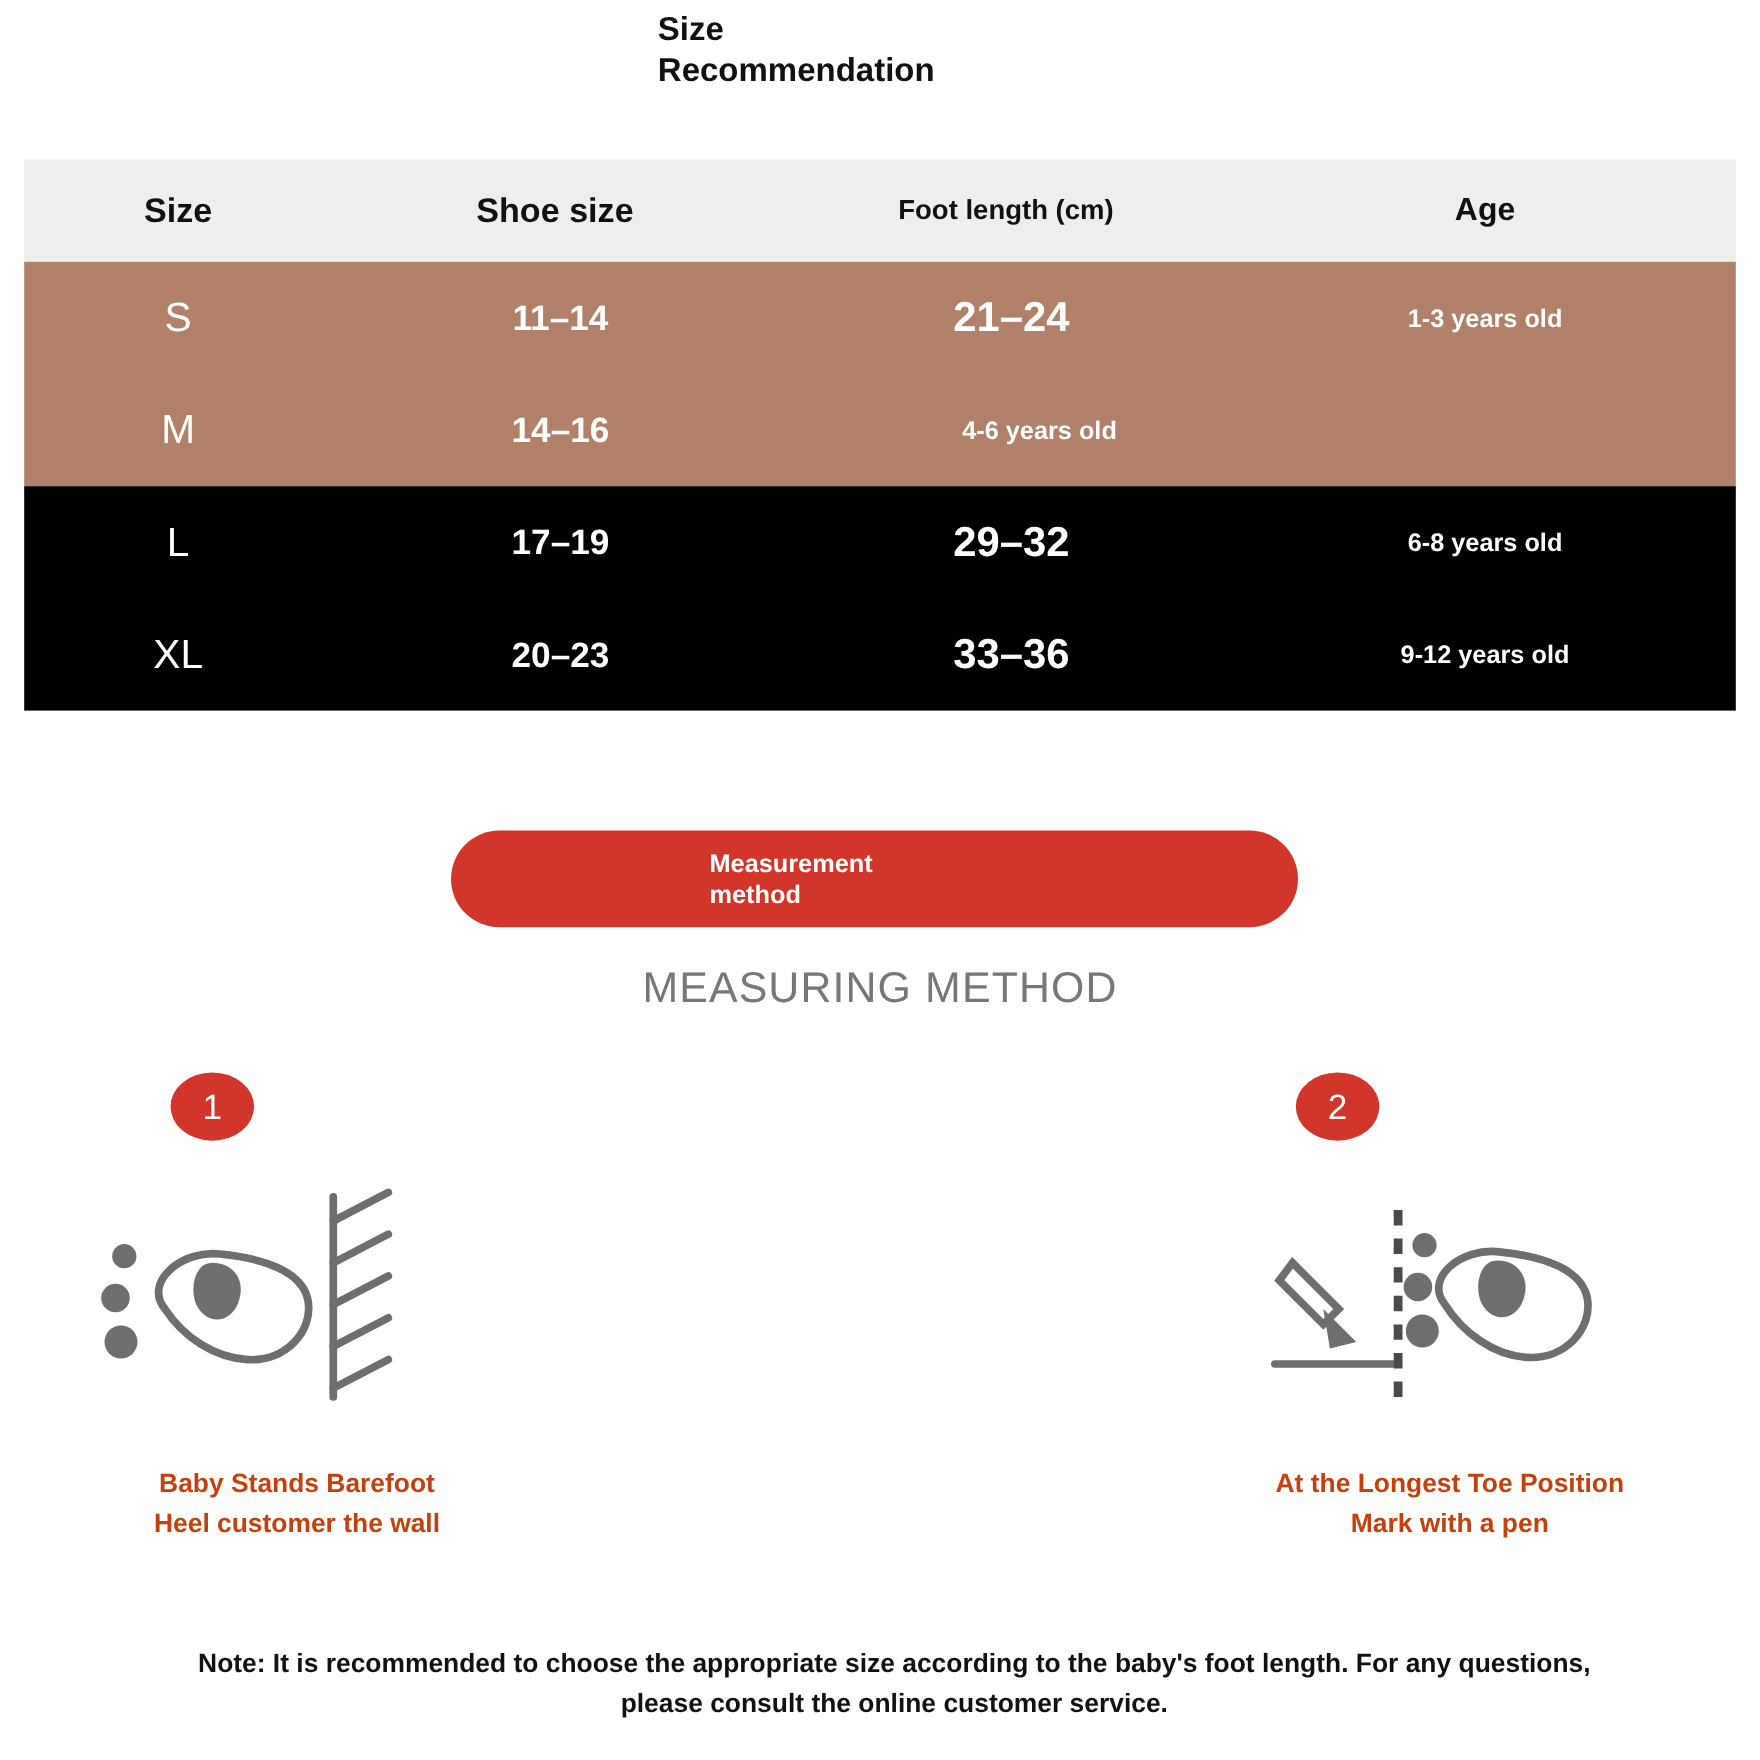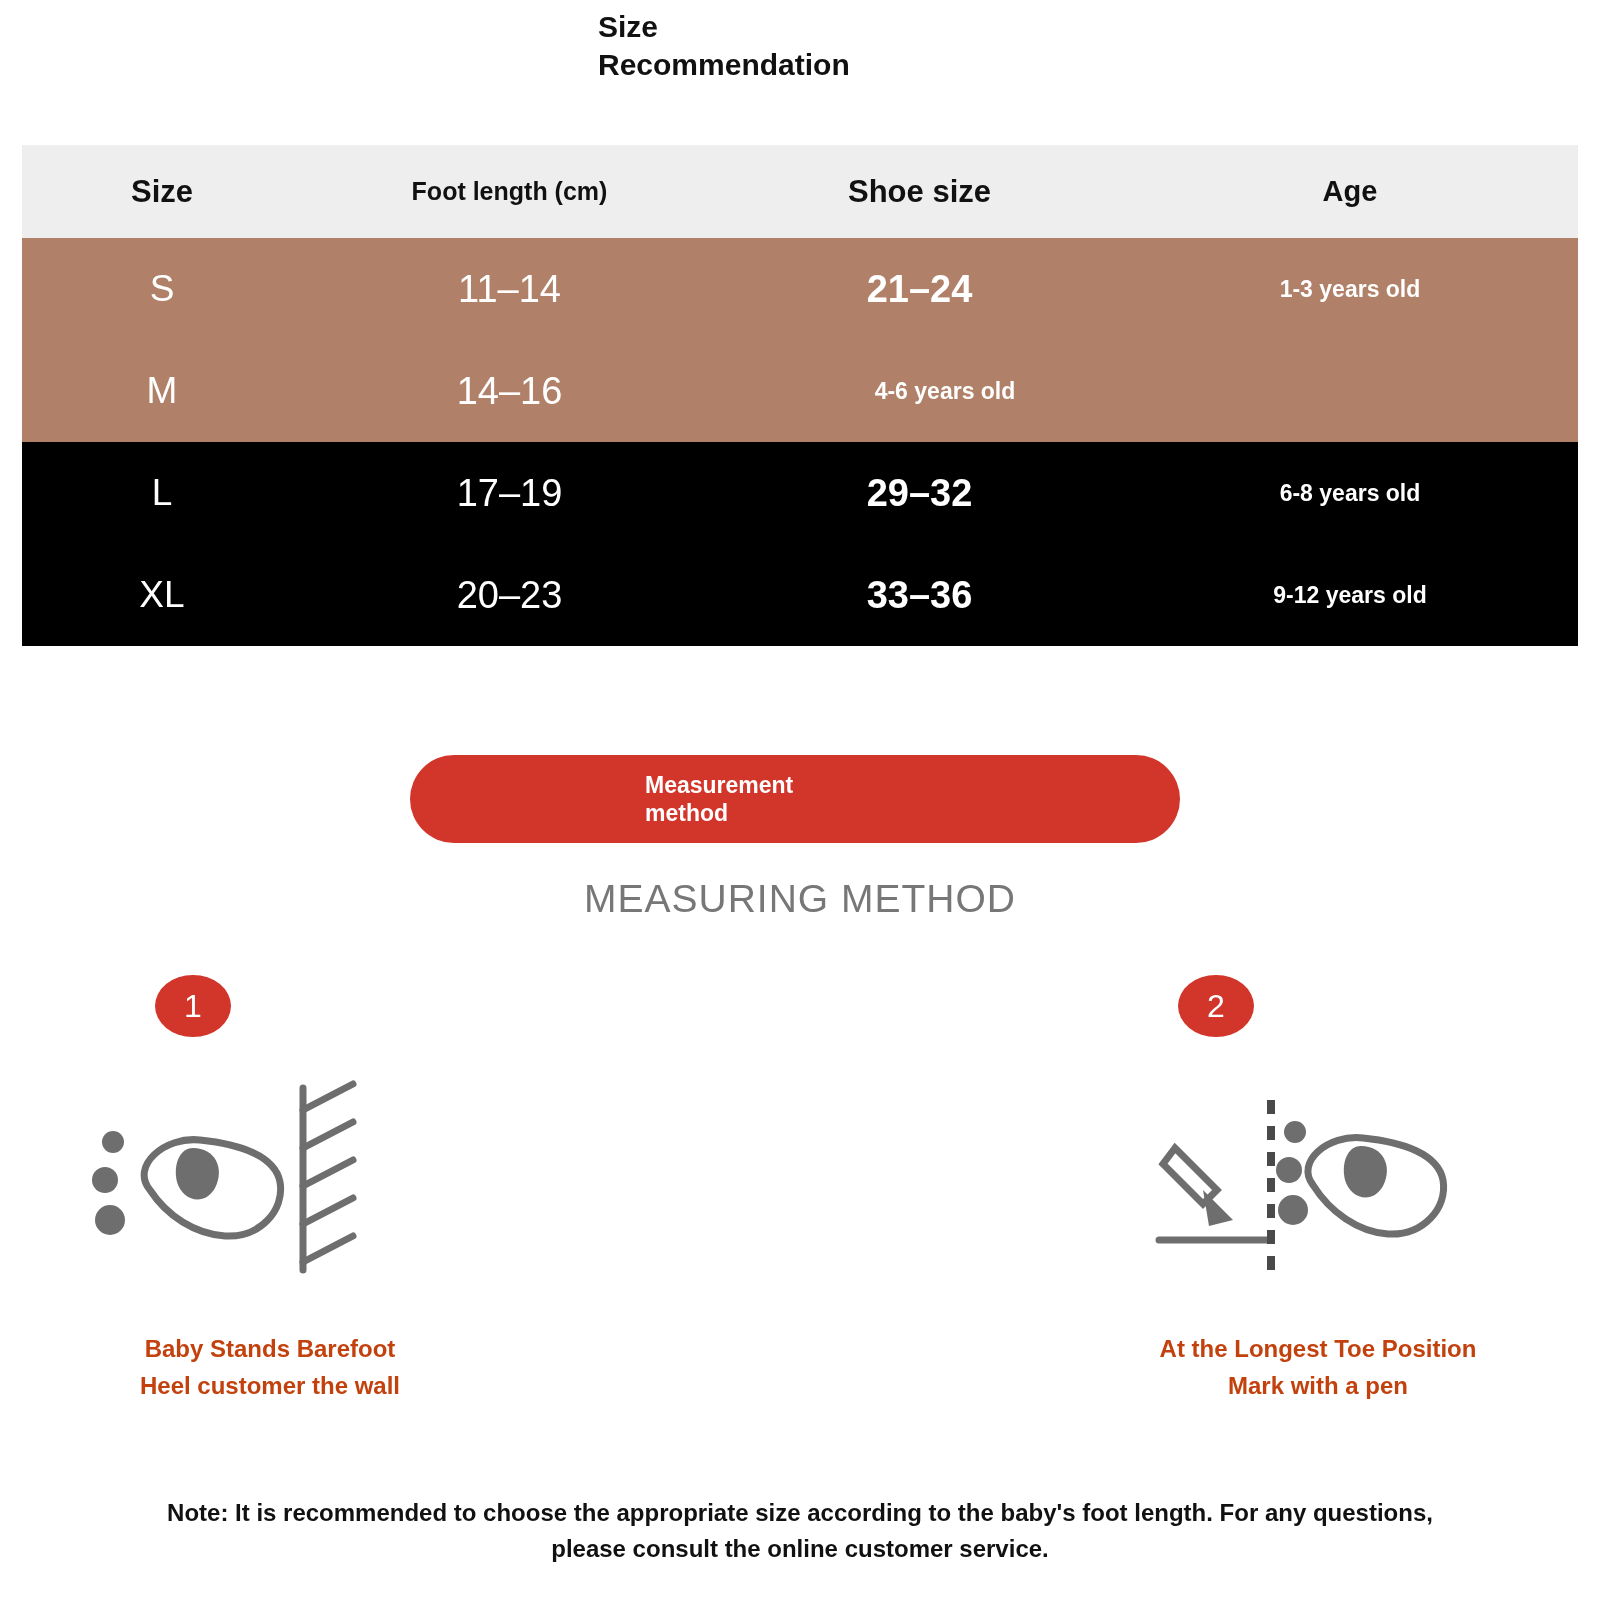--- a/index.html
+++ b/index.html
@@ -66,21 +66,21 @@
   .header-row .c1 { font-size: 31px; }
   .header-row .c2 { font-size: 25px; }
   .header-row .c3 { font-size: 31px; }
   .header-row .c4 { font-size: 29px; }
 
   .band-tan { background: #b08068; }
   .band-black { background: #000000; }
 
   .data-row { height: 102px; color: #ffffff; }
   .data-row .c1 { font-size: 37px; }
-  .data-row .c2 { font-size: 38px; font-weight: normal; }
+  .data-row .c2 { font-size: 32px; font-weight: bold; }
   .data-row .c3 { font-size: 38px; font-weight: bold; }
   .data-row .c4 { font-size: 23px; font-weight: bold; }
 
   
   .pill {
     position: absolute;
     left: 410px;
     top: 755px;
     width: 770px;
     height: 88px;
@@ -145,21 +145,21 @@
     font-weight: bold;
     color: #c2410c;
   }
   .cap1, .cap2 {
     font-size: 24px;
     line-height: 1.55;
   }
 
   .note {
     position: absolute;
-    left: 130px;
+    left: 143px;
     top: 1495px;
     width: 1340px;
     text-align: center;
     font-size: 24px;
     font-weight: bold;
     line-height: 1.5;
     color: #111;
   }
 </style>
 </head>
@@ -167,22 +167,22 @@
 
 <div class="page">
 
   <div class="title">Size
 Recommendation</div>
 
   <div class="table">
 
     <div class="row header-row">
       <div class="c c1">Size</div>
+      <div class="c c3">Shoe size</div>
       <div class="c c2">Foot length (cm)</div>
-      <div class="c c3">Shoe size</div>
       <div class="c c4">Age</div>
     </div>
 
     <div class="band-tan">
       <div class="row data-row">
         <div class="c c1">S</div>
         <div class="c c2">11–14</div>
         <div class="c c3">21–24</div>
         <div class="c c4">1-3 years old</div>
       </div>

